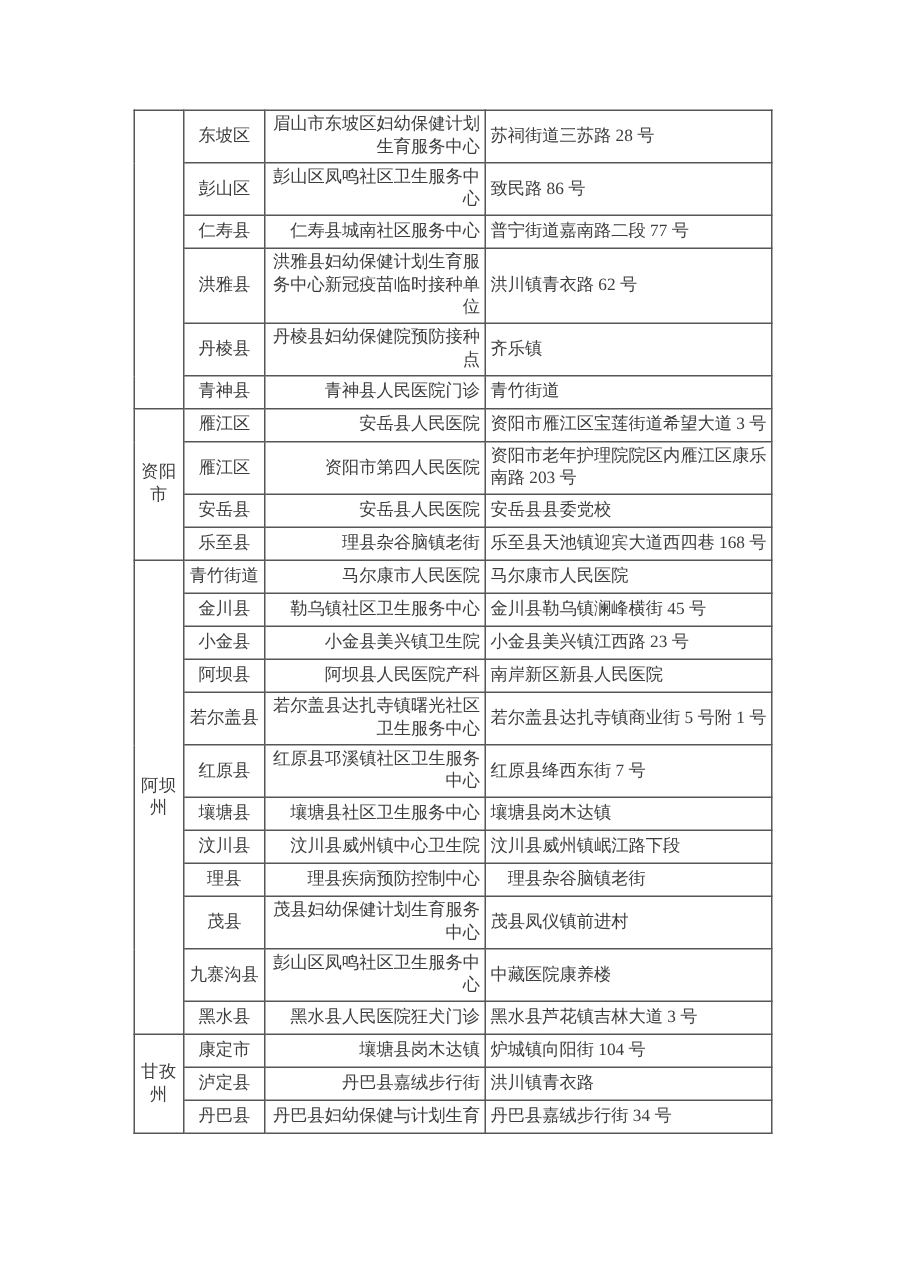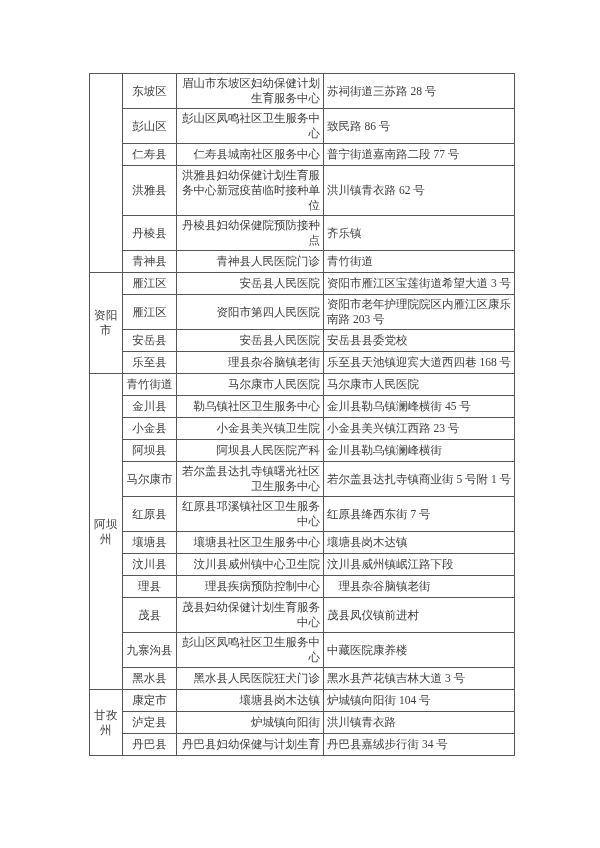--- a/index.html
+++ b/index.html
@@ -137,24 +137,24 @@
           <td class="address">金川县勒乌镇澜峰横街 45 号</td>
         </tr>
         <tr>
           <td class="county">小金县</td>
           <td class="institution">小金县美兴镇卫生院</td>
           <td class="address">小金县美兴镇江西路 23 号</td>
         </tr>
         <tr>
           <td class="county">阿坝县</td>
           <td class="institution">阿坝县人民医院产科</td>
-          <td class="address">金川县勒乌镇澜峰横街</td>
-        </tr>
-        <tr>
-          <td class="county">马尔康市</td>
+          <td class="address">南岸新区新县人民医院</td>
+        </tr>
+        <tr>
+          <td class="county">若尔盖县</td>
           <td class="institution">若尔盖县达扎寺镇曙光社区卫生服务中心</td>
           <td class="address">若尔盖县达扎寺镇商业街 5 号附 1 号</td>
         </tr>
         <tr>
           <td class="county">红原县</td>
           <td class="institution">红原县邛溪镇社区卫生服务中心</td>
           <td class="address">红原县绛西东街 7 号</td>
         </tr>
         <tr>
           <td class="county">壤塘县</td>
@@ -187,21 +187,21 @@
           <td class="address">黑水县芦花镇吉林大道 3 号</td>
         </tr>
         <tr>
           <td class="region" rowspan="3">甘孜州</td>
           <td class="county">康定市</td>
           <td class="institution">壤塘县岗木达镇</td>
           <td class="address">炉城镇向阳街 104 号</td>
         </tr>
         <tr>
           <td class="county">泸定县</td>
-          <td class="institution">炉城镇向阳街</td>
+          <td class="institution">丹巴县嘉绒步行街</td>
           <td class="address">洪川镇青衣路</td>
         </tr>
         <tr>
           <td class="county">丹巴县</td>
           <td class="institution">丹巴县妇幼保健与计划生育</td>
           <td class="address">丹巴县嘉绒步行街 34 号</td>
         </tr>
       </tbody>
   </table>
 </div>

